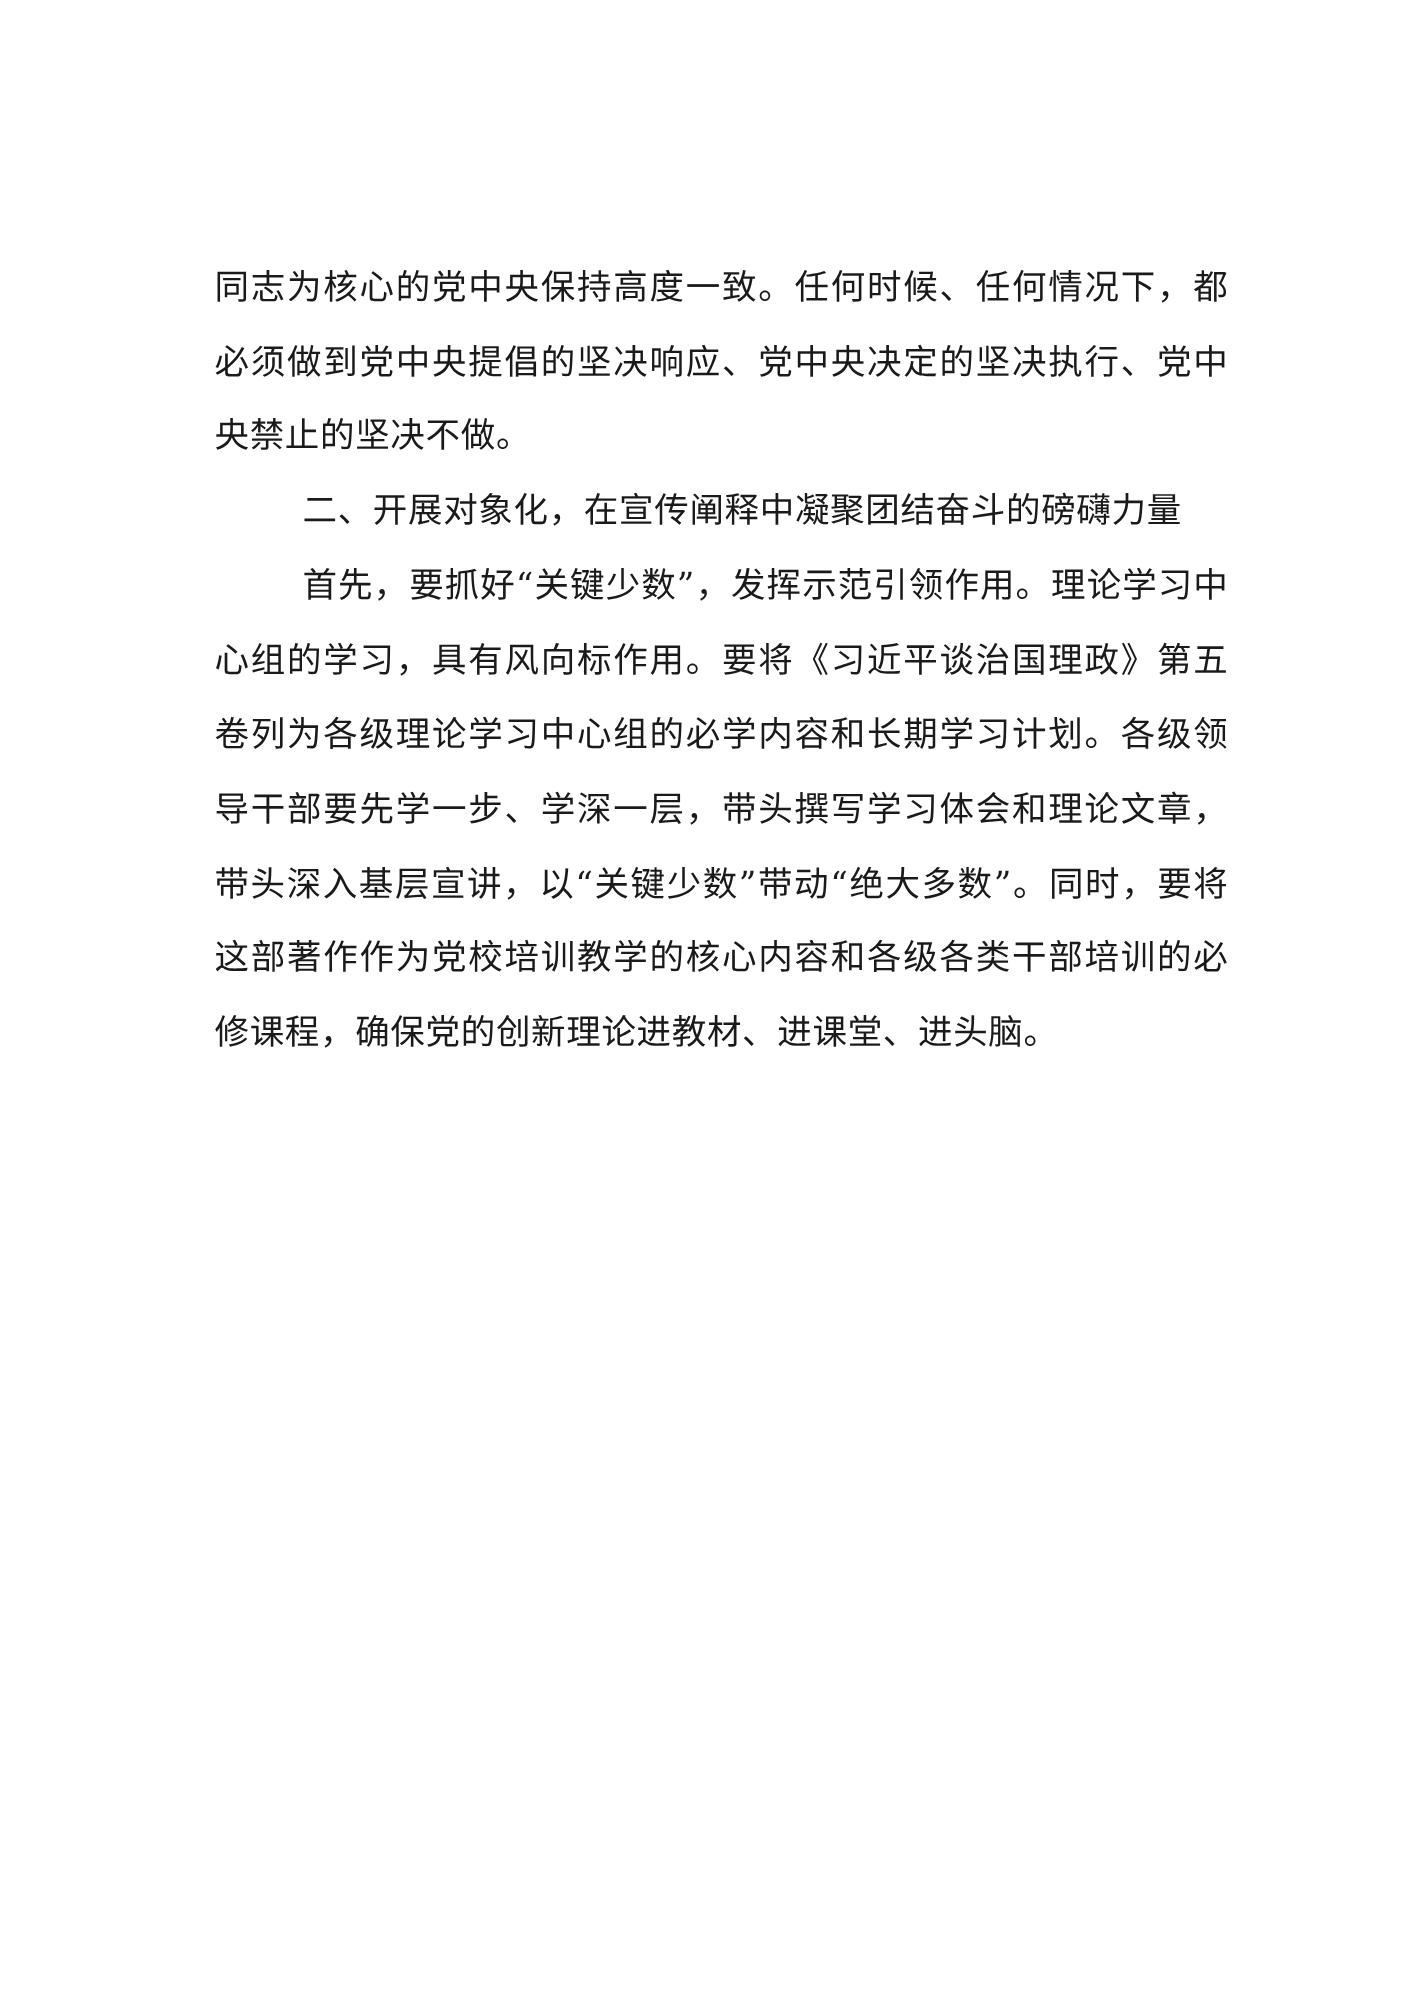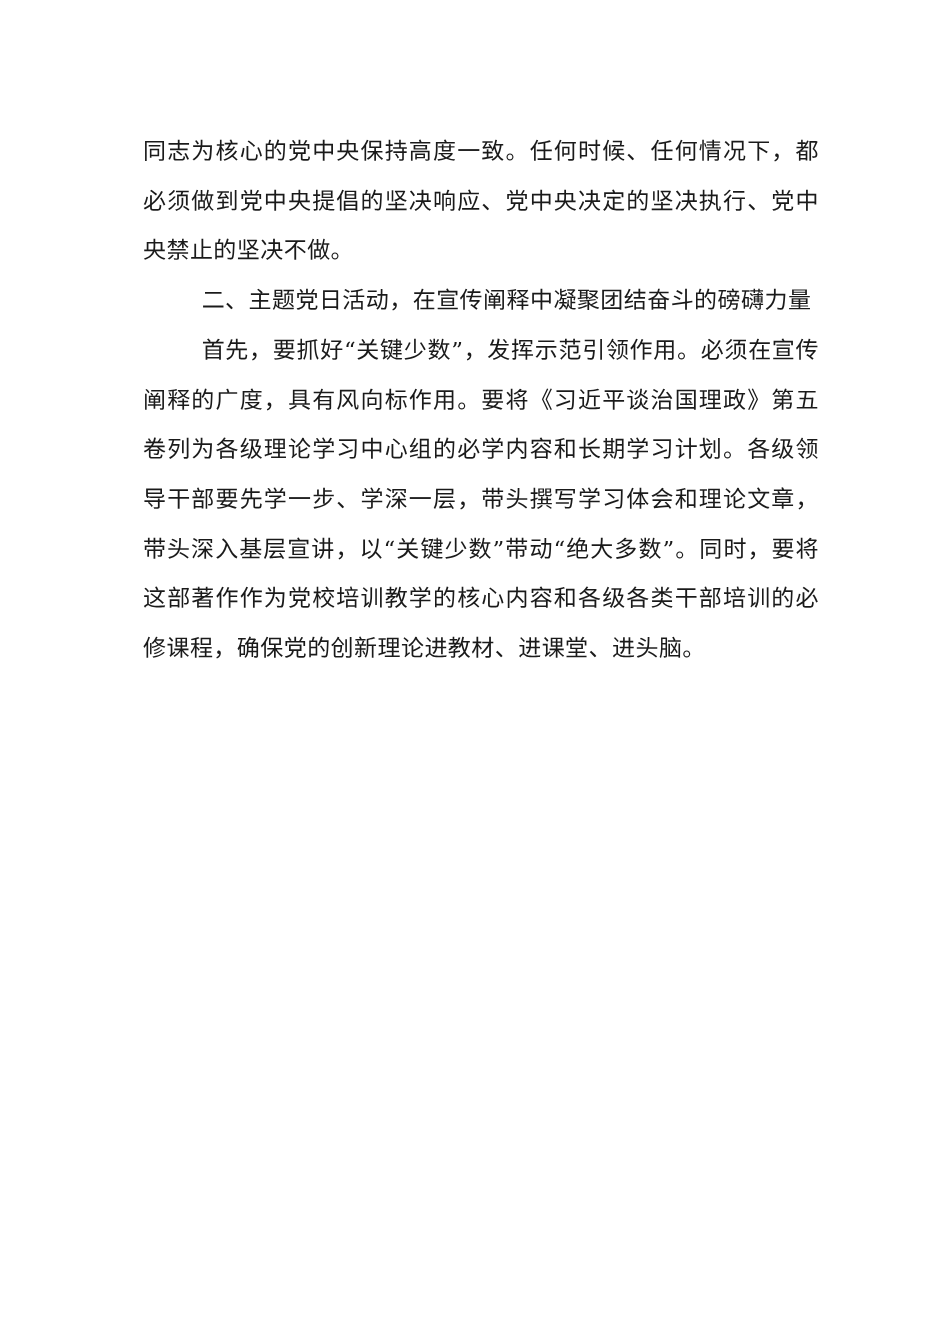--- a/index.html
+++ b/index.html
@@ -7,20 +7,21 @@
     padding: 0;
     background: #ffffff;
   }
   .page {
     position: relative;
     width: 950px;
     height: 968px;
     background: #ffffff;
     overflow: hidden;
     font-family: "DejaVu Serif", "Liberation Serif", serif;
+    margin-top: 41px;
   }
   .content {
     position: absolute;
     top: 127px;
     left: 143px;
     width: 676px;
     color: #1a1a1a;
     font-size: 23px;
     line-height: 49.7px;
     letter-spacing: 0.45px;
@@ -38,16 +39,16 @@
     text-indent: 2.55em;
     font-weight: normal;
   }
 </style>
 </head>
 <body>
 
 <div class="page">
   <div class="content">
     <p>同志为核心的党中央保持高度一致。任何时候、任何情况下，都必须做到党中央提倡的坚决响应、党中央决定的坚决执行、党中央禁止的坚决不做。</p>
-    <p class="section-heading">二、主题党日活动，在宣传阐释中凝聚团结奋斗的磅礴力量</p>
-    <p class="para-indent">首先，要抓好“关键少数”，发挥示范引领作用。必须在宣传阐释的广度，具有风向标作用。要将《习近平谈治国理政》第五卷列为各级理论学习中心组的必学内容和长期学习计划。各级领导干部要先学一步、学深一层，带头撰写学习体会和理论文章，带头深入基层宣讲，以“关键少数”带动“绝大多数”。同时，要将这部著作作为党校培训教学的核心内容和各级各类干部培训的必修课程，确保党的创新理论进教材、进课堂、进头脑。</p>
+    <p class="section-heading">二、开展对象化，在宣传阐释中凝聚团结奋斗的磅礴力量</p>
+    <p class="para-indent">首先，要抓好“关键少数”，发挥示范引领作用。理论学习中心组的学习，具有风向标作用。要将《习近平谈治国理政》第五卷列为各级理论学习中心组的必学内容和长期学习计划。各级领导干部要先学一步、学深一层，带头撰写学习体会和理论文章，带头深入基层宣讲，以“关键少数”带动“绝大多数”。同时，要将这部著作作为党校培训教学的核心内容和各级各类干部培训的必修课程，确保党的创新理论进教材、进课堂、进头脑。</p>
   </div>
 </div>
 
 </body></html>

